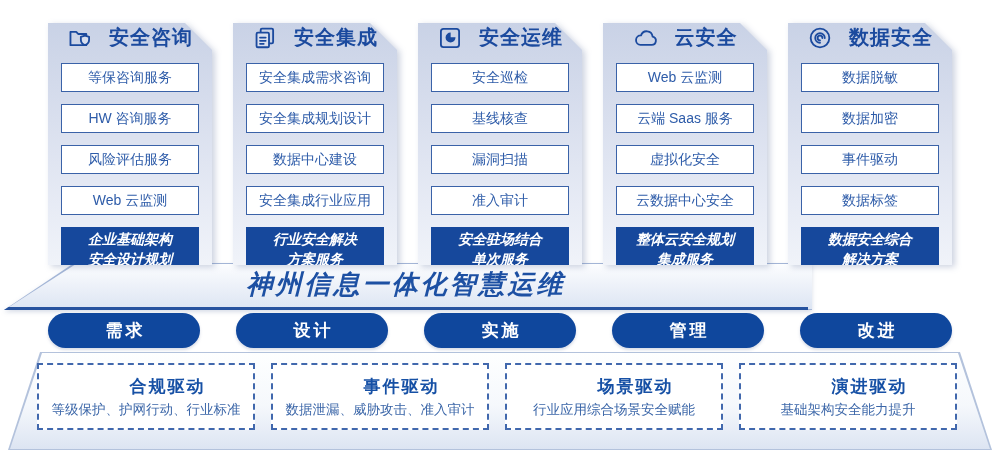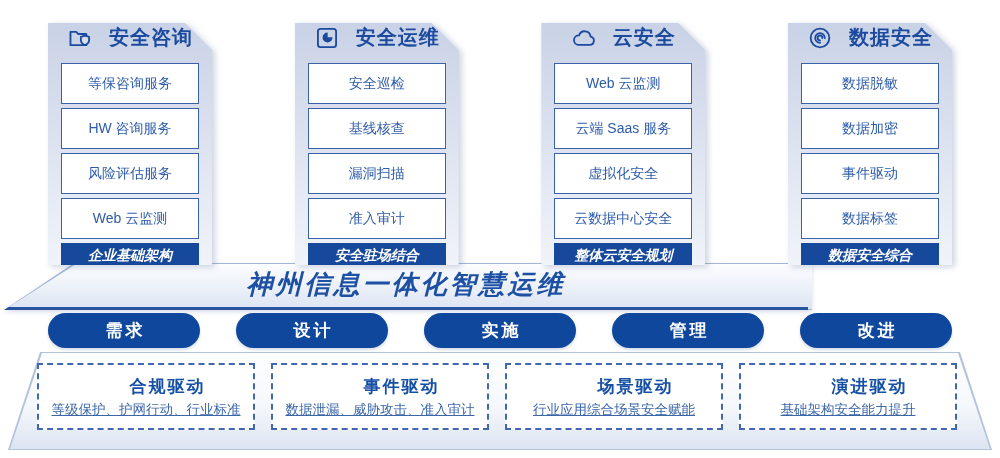--- a/index.html
+++ b/index.html
@@ -12,21 +12,21 @@
   .card-wrap{filter:drop-shadow(3px 2px 3px rgba(95,115,160,.32));}
   .card{
     width:164px;height:242px;box-sizing:border-box;
     clip-path:polygon(0 0,137px 0,164px 27px,164px 100%,0 100%);
     background:linear-gradient(180deg,#c9d2e6 0%,#d9dfee 40%,#e7ebf5 75%,#f0f3f9 100%);
   }
   .card-head{display:flex;align-items:center;justify-content:center;gap:16px;margin:15px 6px 11px;height:29px;}
   .card-title{font-size:20px;font-weight:bold;color:#1b4a9e;letter-spacing:1px;}
   .icn{display:flex;align-items:center;}
   .svc{
-    margin:0 13px 4px;height:41px;box-sizing:border-box;border:1px solid #3a62a8;background:#fff;
+    margin:0 13px 12px;height:29px;box-sizing:border-box;border:1px solid #3a62a8;background:#fff;
     display:flex;align-items:center;justify-content:center;
     font-size:14px;color:#2e5ca9;white-space:nowrap;
   }
   .hl{
     margin:4px 13px 0;height:44px;background:#16489c;color:#fff;font-weight:bold;font-size:14px;
     line-height:20px;display:flex;align-items:center;justify-content:center;text-align:center;white-space:pre-line;font-style:italic;
   }
   
   .banner{position:absolute;left:0;top:263px;width:812px;height:47px;filter:drop-shadow(0 2px 2px rgba(95,115,160,.25));}
   .banner-edge{position:absolute;inset:0;clip-path:polygon(74px 0,929px 0,996px 47px,4px 47px);background:#a3b5d6;}
@@ -47,21 +47,21 @@
   .base{position:absolute;left:0;top:352px;width:1000px;height:98px;}
   .base-edge{position:absolute;inset:0;clip-path:polygon(40px 0,960px 0,992px 98px,8px 98px);background:#b3c2dc;}
   .base-fill{position:absolute;inset:0;clip-path:polygon(42px 1px,958px 1px,990px 97px,10px 97px);background:linear-gradient(180deg,#feffff 0%,#f5f8fc 55%,#dce4f2 100%);}
   
   .drivers{position:absolute;left:37px;top:363px;width:920px;display:flex;justify-content:space-between;}
   .driver{
     width:218px;height:67px;box-sizing:border-box;border:2px dashed #4168ad;background:#fff;
     display:flex;flex-direction:column;align-items:center;justify-content:center;gap:3px;
   }
   .driver-title{font-size:17px;font-weight:bold;color:#1650a5;letter-spacing:2px;margin-left:43px;}
-  .driver-desc{font-size:13.5px;color:#3b66a8;white-space:nowrap;text-decoration:underline;}
+  .driver-desc{font-size:13.5px;color:#3b66a8;white-space:nowrap;}
 </style>
 </head>
 <body>
 
 <div class="stage">
 
   <div class="banner">
     <div class="banner-edge">
       <div class="banner-fill"></div>
       <div class="banner-line"></div>
@@ -90,20 +90,40 @@
         </div>
         <div class="svc">等保咨询服务</div>
         <div class="svc">HW 咨询服务</div>
         <div class="svc">风险评估服务</div>
         <div class="svc">Web 云监测</div>
         <div class="hl">企业基础架构
 安全设计规划</div>
       </div>
     </div>
 
+    <div class="card-wrap">
+      <div class="card">
+        <div class="card-head">
+          <span class="icn">
+            <svg width="26" height="26" viewBox="0 0 24 24" fill="none" stroke="#1b4a9e" stroke-width="1.7" stroke-linejoin="round" stroke-linecap="round">
+              <rect x="8" y="3.4" width="11.5" height="13.5" rx="1.2"></rect>
+              <rect x="4.2" y="7" width="11.5" height="13.5" rx="1.2" fill="#d9dfee"></rect>
+              <path d="M7.4 11.6 h5.2 M7.4 14.6 h5.2 M7.4 17.4 h3.4"></path>
+            </svg>
+          </span>
+          <span class="card-title">安全集成</span>
+        </div>
+        <div class="svc">安全集成需求咨询</div>
+        <div class="svc">安全集成规划设计</div>
+        <div class="svc">数据中心建设</div>
+        <div class="svc">安全集成行业应用</div>
+        <div class="hl">行业安全解决
+方案服务</div>
+      </div>
+    </div>
 
     <div class="card-wrap">
       <div class="card">
         <div class="card-head">
           <span class="icn">
             <svg width="26" height="26" viewBox="0 0 24 24" fill="none" stroke="#1b4a9e" stroke-width="1.7" stroke-linejoin="round" stroke-linecap="round">
               <rect x="3.6" y="3.6" width="16.8" height="16.8" rx="2.4"></rect>
               <path d="M12.6 11.4 V6.9 a4.6 4.6 0 1 0 4.5 4.5 z" fill="#1b4a9e" stroke="none"></path>
             </svg>
           </span>

